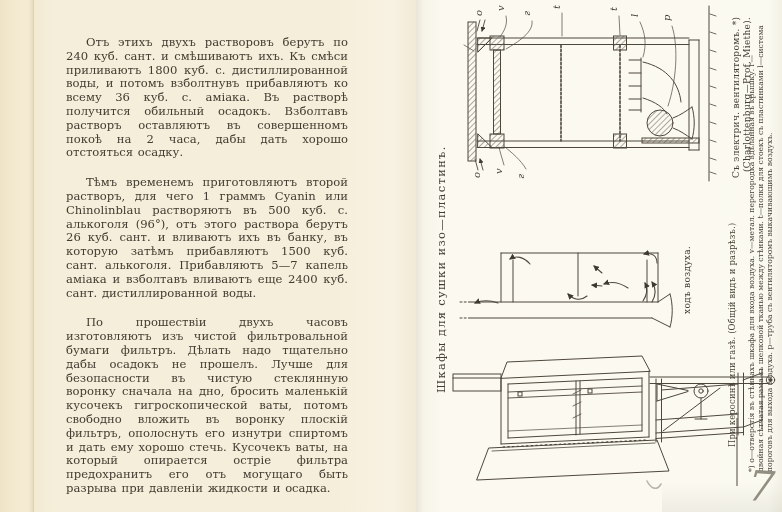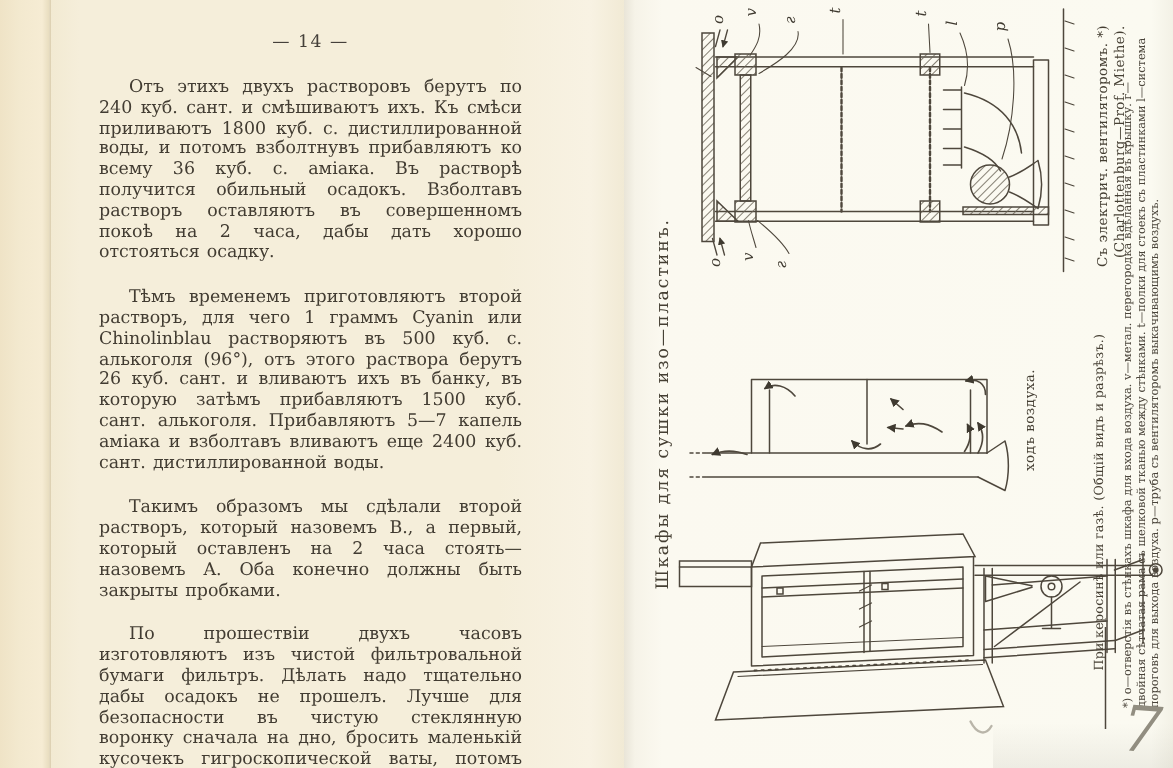--- a/index.html
+++ b/index.html
@@ -39,24 +39,22 @@
 </style>
 </head>
 <body>
 
 <div class="stage">
 
   <div class="edge-strip"></div>
 
   <div class="left-page">
     <div class="text-block">
-      <div class="pageno">— 14 —</div>
       <p>Отъ этихъ двухъ растворовъ берутъ по 240 куб. сант. и смѣшиваютъ ихъ. Къ смѣси приливаютъ 1800 куб. с. дистиллированной воды, и потомъ взболтнувъ прибавляютъ ко всему 36 куб. с. аміака. Въ растворѣ получится обильный осадокъ. Взболтавъ растворъ оставляютъ въ совершенномъ покоѣ на 2 часа, дабы дать хорошо отстояться осадку.</p>
       <p>Тѣмъ временемъ приготовляютъ второй растворъ, для чего 1 граммъ Cyanin или Chinolinblau растворяютъ въ 500 куб. с. алькоголя (96°), отъ этого раствора берутъ 26 куб. сант. и вливаютъ ихъ въ банку, въ которую затѣмъ прибавляютъ 1500 куб. сант. алькоголя. Прибавляютъ 5—7 капель аміака и взболтавъ вливаютъ еще 2400 куб. сант. дистиллированной воды.</p>
-      <p>Такимъ образомъ мы сдѣлали второй растворъ, который назовемъ B., а первый, который оставленъ на 2 часа стоять—назовемъ A. Оба конечно должны быть закрыты пробками.</p>
       <p>По прошествіи двухъ часовъ изготовляютъ изъ чистой фильтровальной бумаги фильтръ. Дѣлать надо тщательно дабы осадокъ не прошелъ. Лучше для безопасности въ чистую стеклянную воронку сначала на дно, бросить маленькій кусочекъ гигроскопической ваты, потомъ свободно вложить въ воронку плоскій фильтръ, ополоснуть его изнутри спиртомъ и дать ему хорошо стечь. Кусочекъ ваты, на который опирается остріе фильтра предохранитъ его отъ могущаго быть разрыва при давленіи жидкости и осадка.</p>
       <p>Когда фильтръ готовъ, то вставляютъ воронку въ</p>
     </div>
   </div>
 
   <div class="right-page">
 
     <svg width="366" height="512" viewBox="0 0 366 512">
       <defs>
         <pattern id="hatch" width="4" height="4" patternUnits="userSpaceOnUse" patternTransform="rotate(45)">

